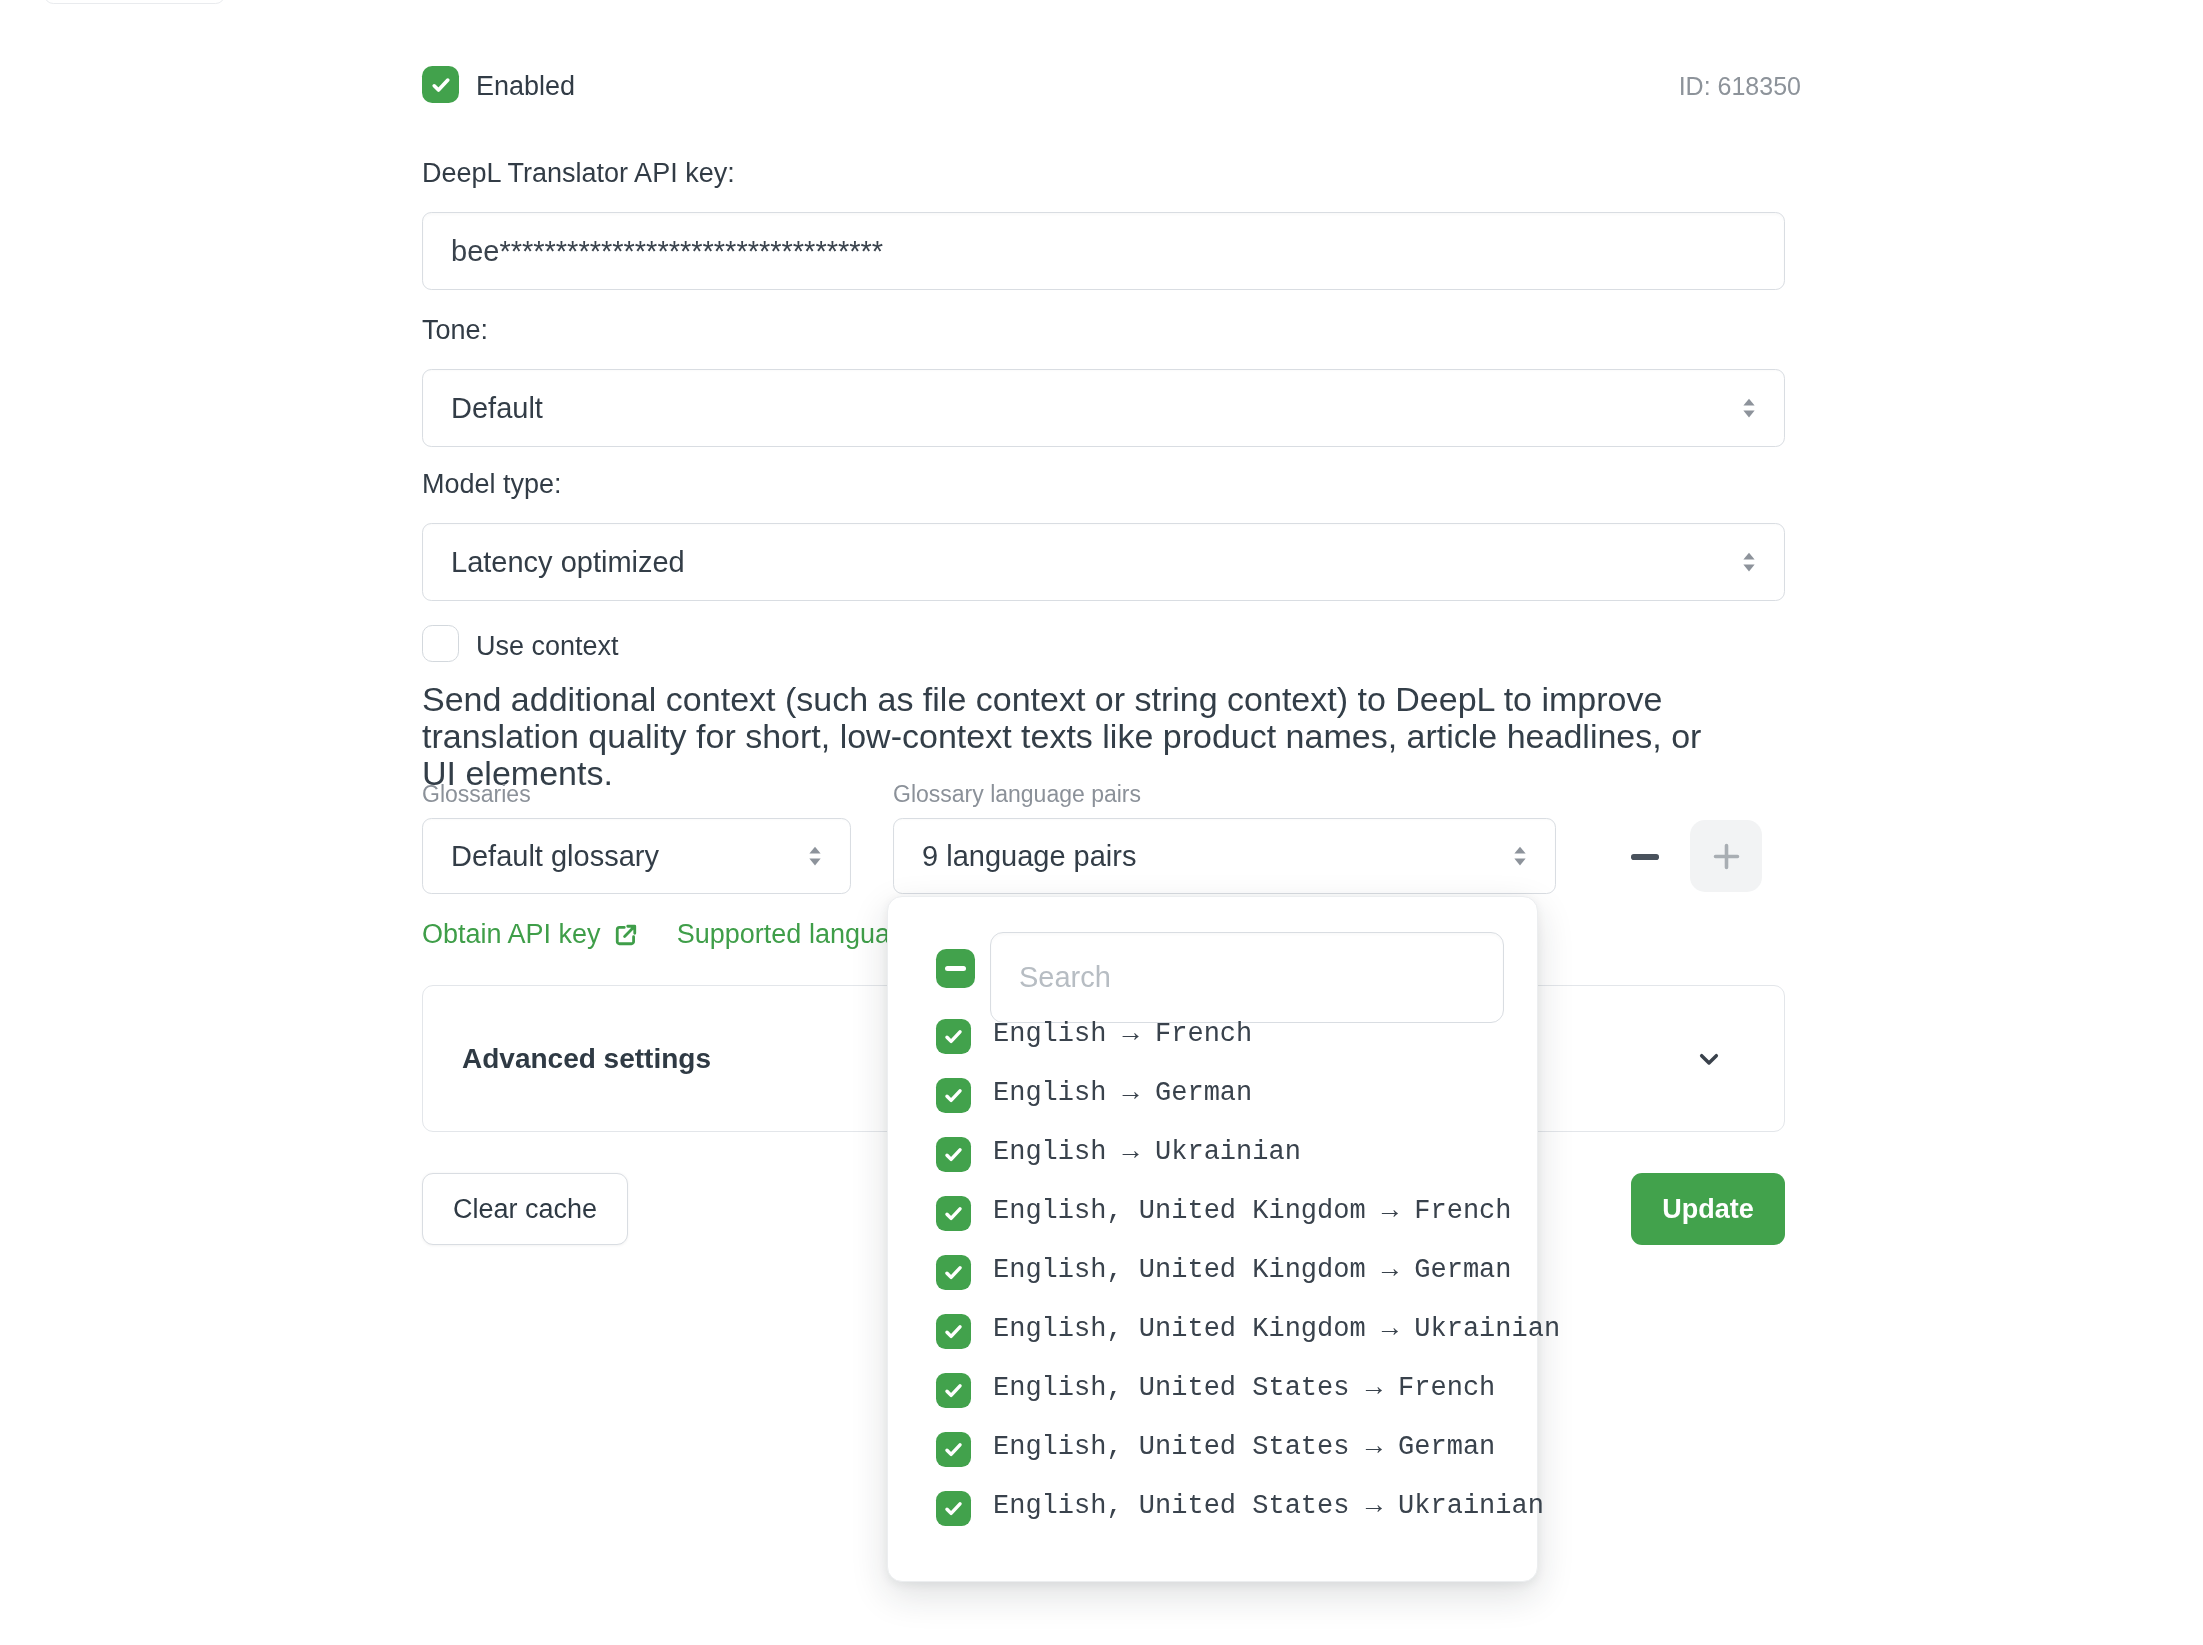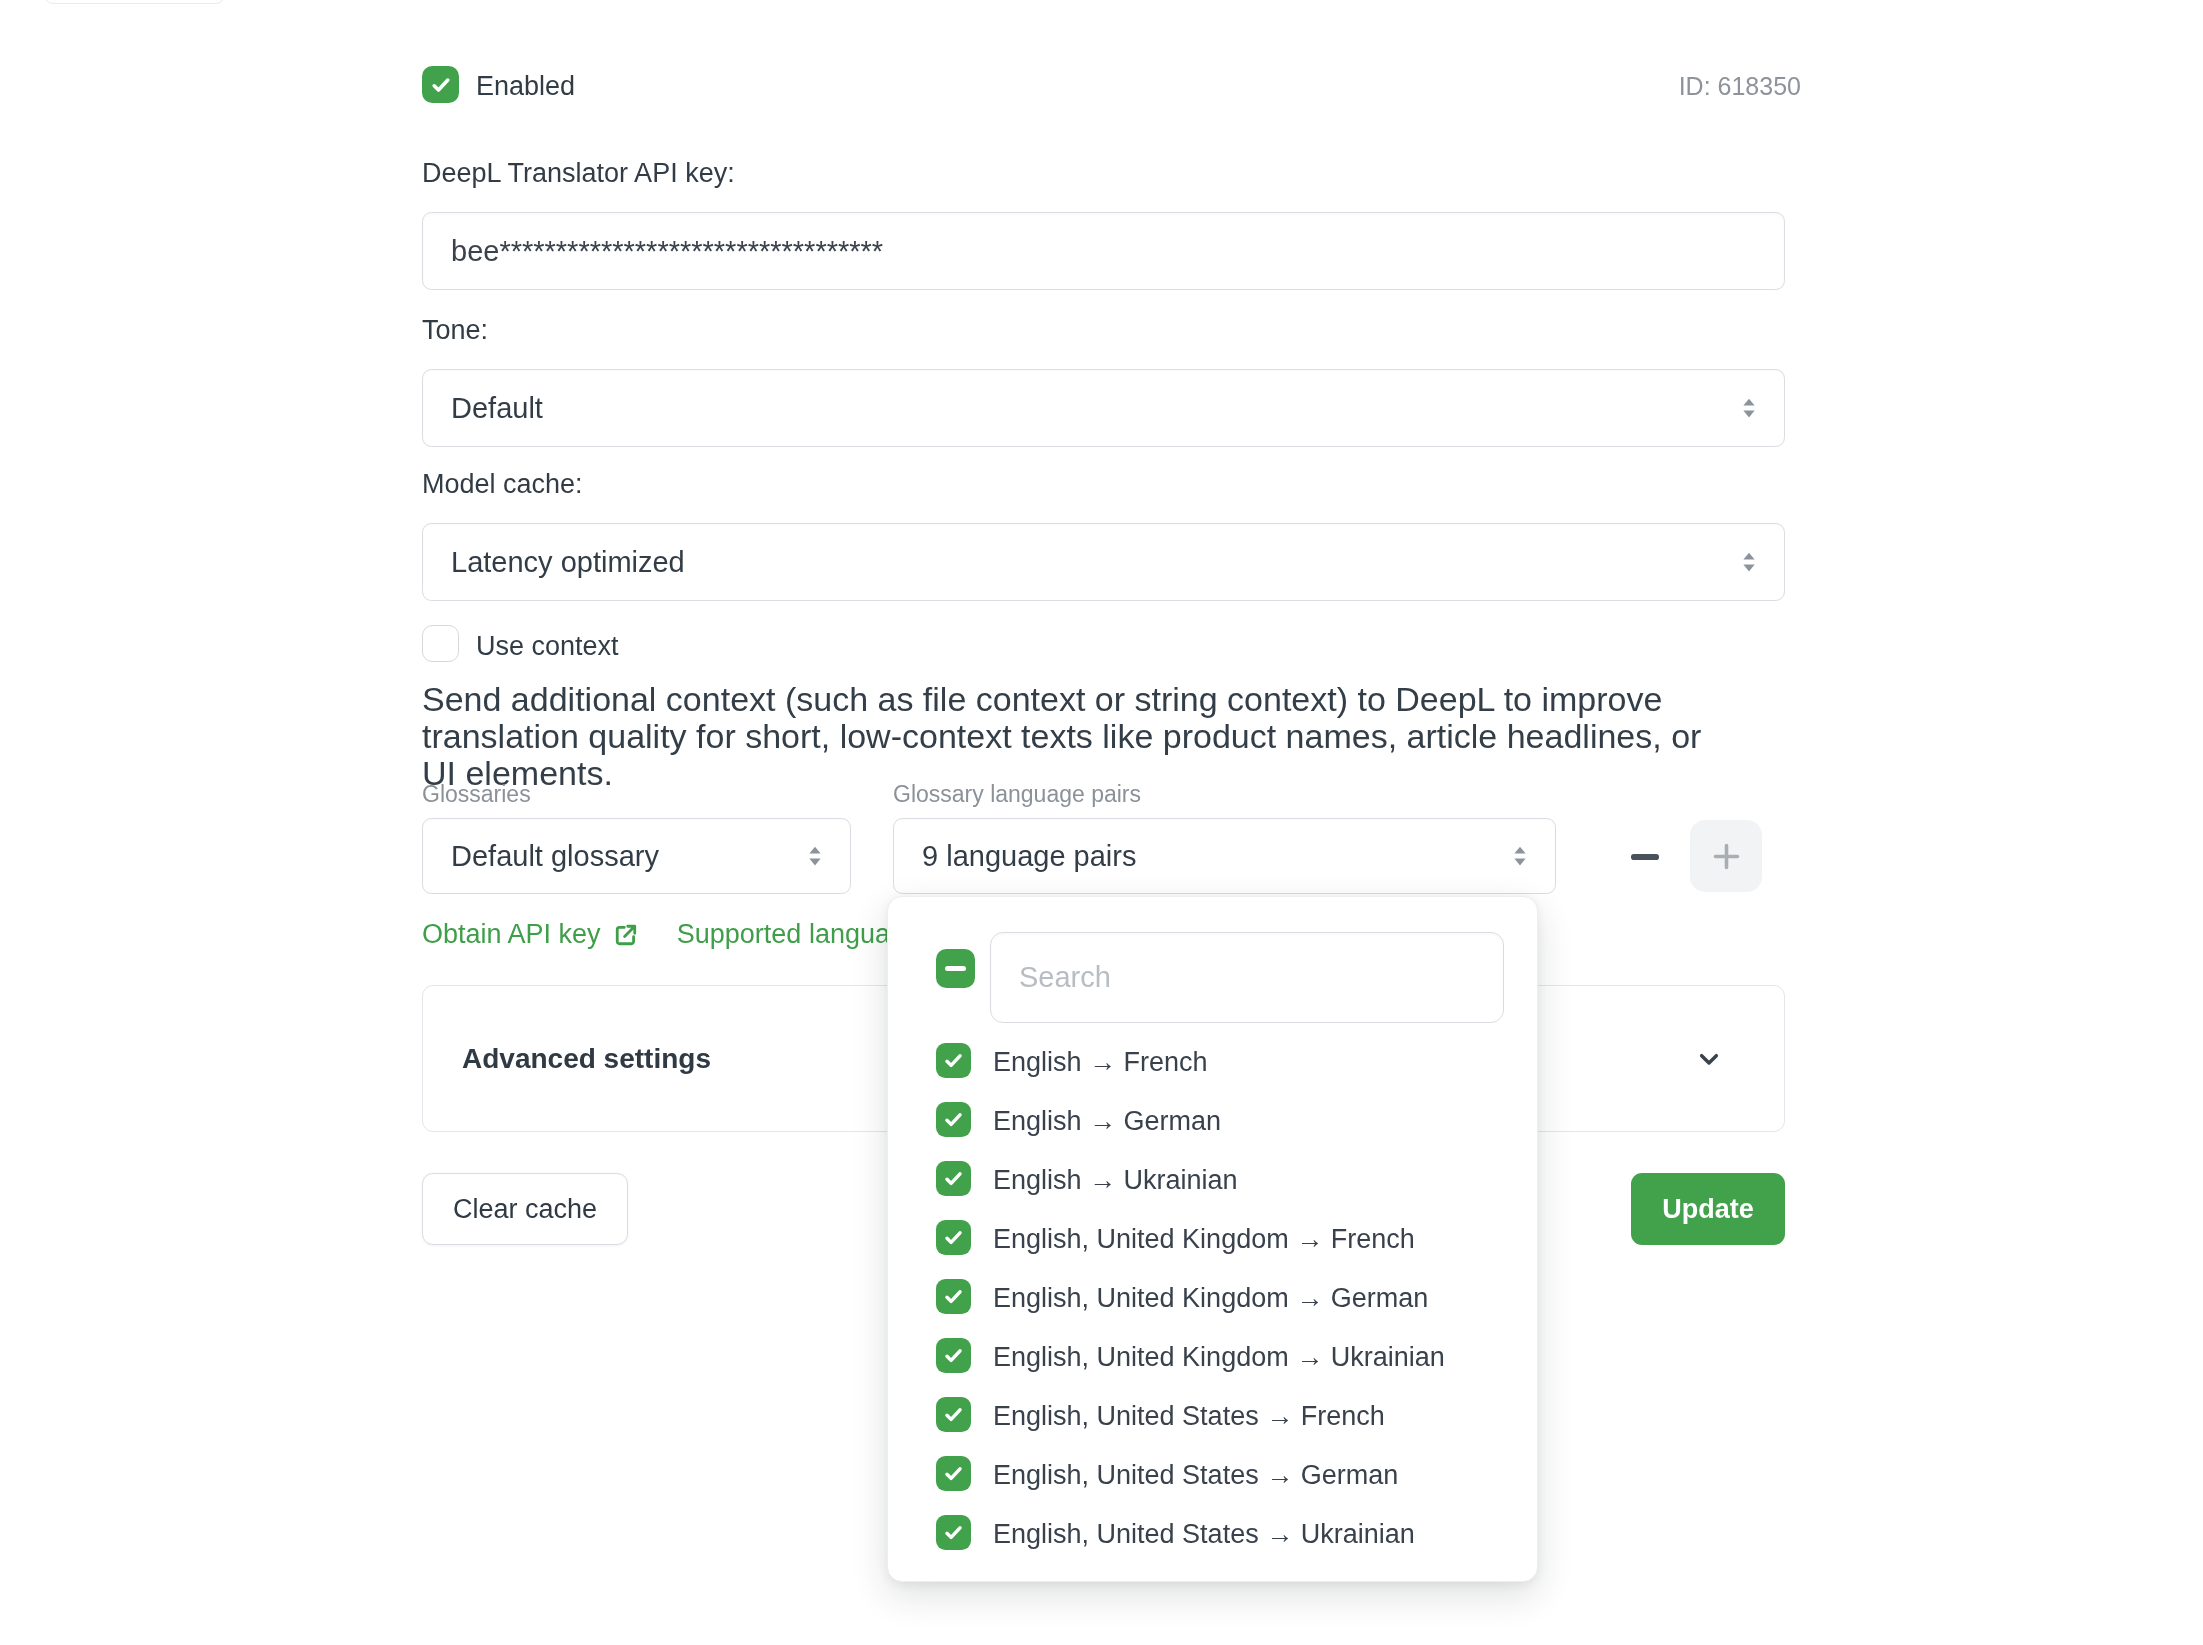--- a/index.html
+++ b/index.html
@@ -74,21 +74,21 @@
   
   .dropdown-panel{position:absolute;left:887px;top:896px;width:651px;height:686px;
     box-sizing:border-box;background:#fff;border:0.9px solid #eceef0;border-radius:15px;
     box-shadow:0 13px 37px rgba(25,32,40,.14), 0 2.8px 9.3px rgba(25,32,40,.06);z-index:10;}
   .dd-select-all{position:absolute;left:48px;top:52px;width:39px;height:39px;border-radius:10.2px;
     background:#42a24c;display:flex;align-items:center;justify-content:center;cursor:pointer;}
   .dd-minus{width:21.3px;height:5.6px;border-radius:2.8px;background:#fff;}
   .dd-search{position:absolute;left:102px;top:35px;width:514px;height:91px;border-radius:13px;}
   .dd-search::placeholder{color:#b7bdc3;}
   .dd-list{position:absolute;left:48px;top:122px;right:28px;}
-  .dd-row{display:flex;align-items:flex-end;height:59px;cursor:pointer;}
+  .dd-row{display:flex;align-items:flex-start;height:59px;cursor:pointer;font-family:Liberation Mono, monospace;}
   .dd-check{flex:none;width:35px;height:35px;border-radius:9.3px;background:#42a24c;
     display:flex;align-items:center;justify-content:center;}
   .dd-row-label{margin-left:22px;font-size:27px;color:#39424c;white-space:nowrap;}
 </style>
 </head>
 <body>
 
 <div id="screen">
 
   <div class="artifact-card"></div>
@@ -106,21 +106,21 @@
 
   <div class="field-label" style="left:422px;top:315px;">Tone:</div>
   <div class="select" style="left:422px;top:369px;width:1363px;height:78px;">
     <span class="select-value">Default</span>
     <svg class="stepper" viewBox="0 0 24 24">
       <path d="M12 4.5l4.5 5.5h-9z" fill="#8d939b"></path>
         <path d="M12 19.5L7.5 14h9z" fill="#8d939b"></path>
     </svg>
   </div>
 
-  <div class="field-label" style="left:422px;top:469px;">Model cache:</div>
+  <div class="field-label" style="left:422px;top:469px;">Model type:</div>
   <div class="select" style="left:422px;top:523px;width:1363px;height:78px;">
     <span class="select-value">Latency optimized</span>
     <svg class="stepper" viewBox="0 0 24 24">
       <path d="M12 4.5l4.5 5.5h-9z" fill="#8d939b"></path>
         <path d="M12 19.5L7.5 14h9z" fill="#8d939b"></path>
     </svg>
   </div>
 
   <div class="checkbox unchecked" style="left:422px;top:625px;width:37px;height:37px;"></div>
   <label class="inline-label" style="left:476px;top:631px;">Use context</label>

